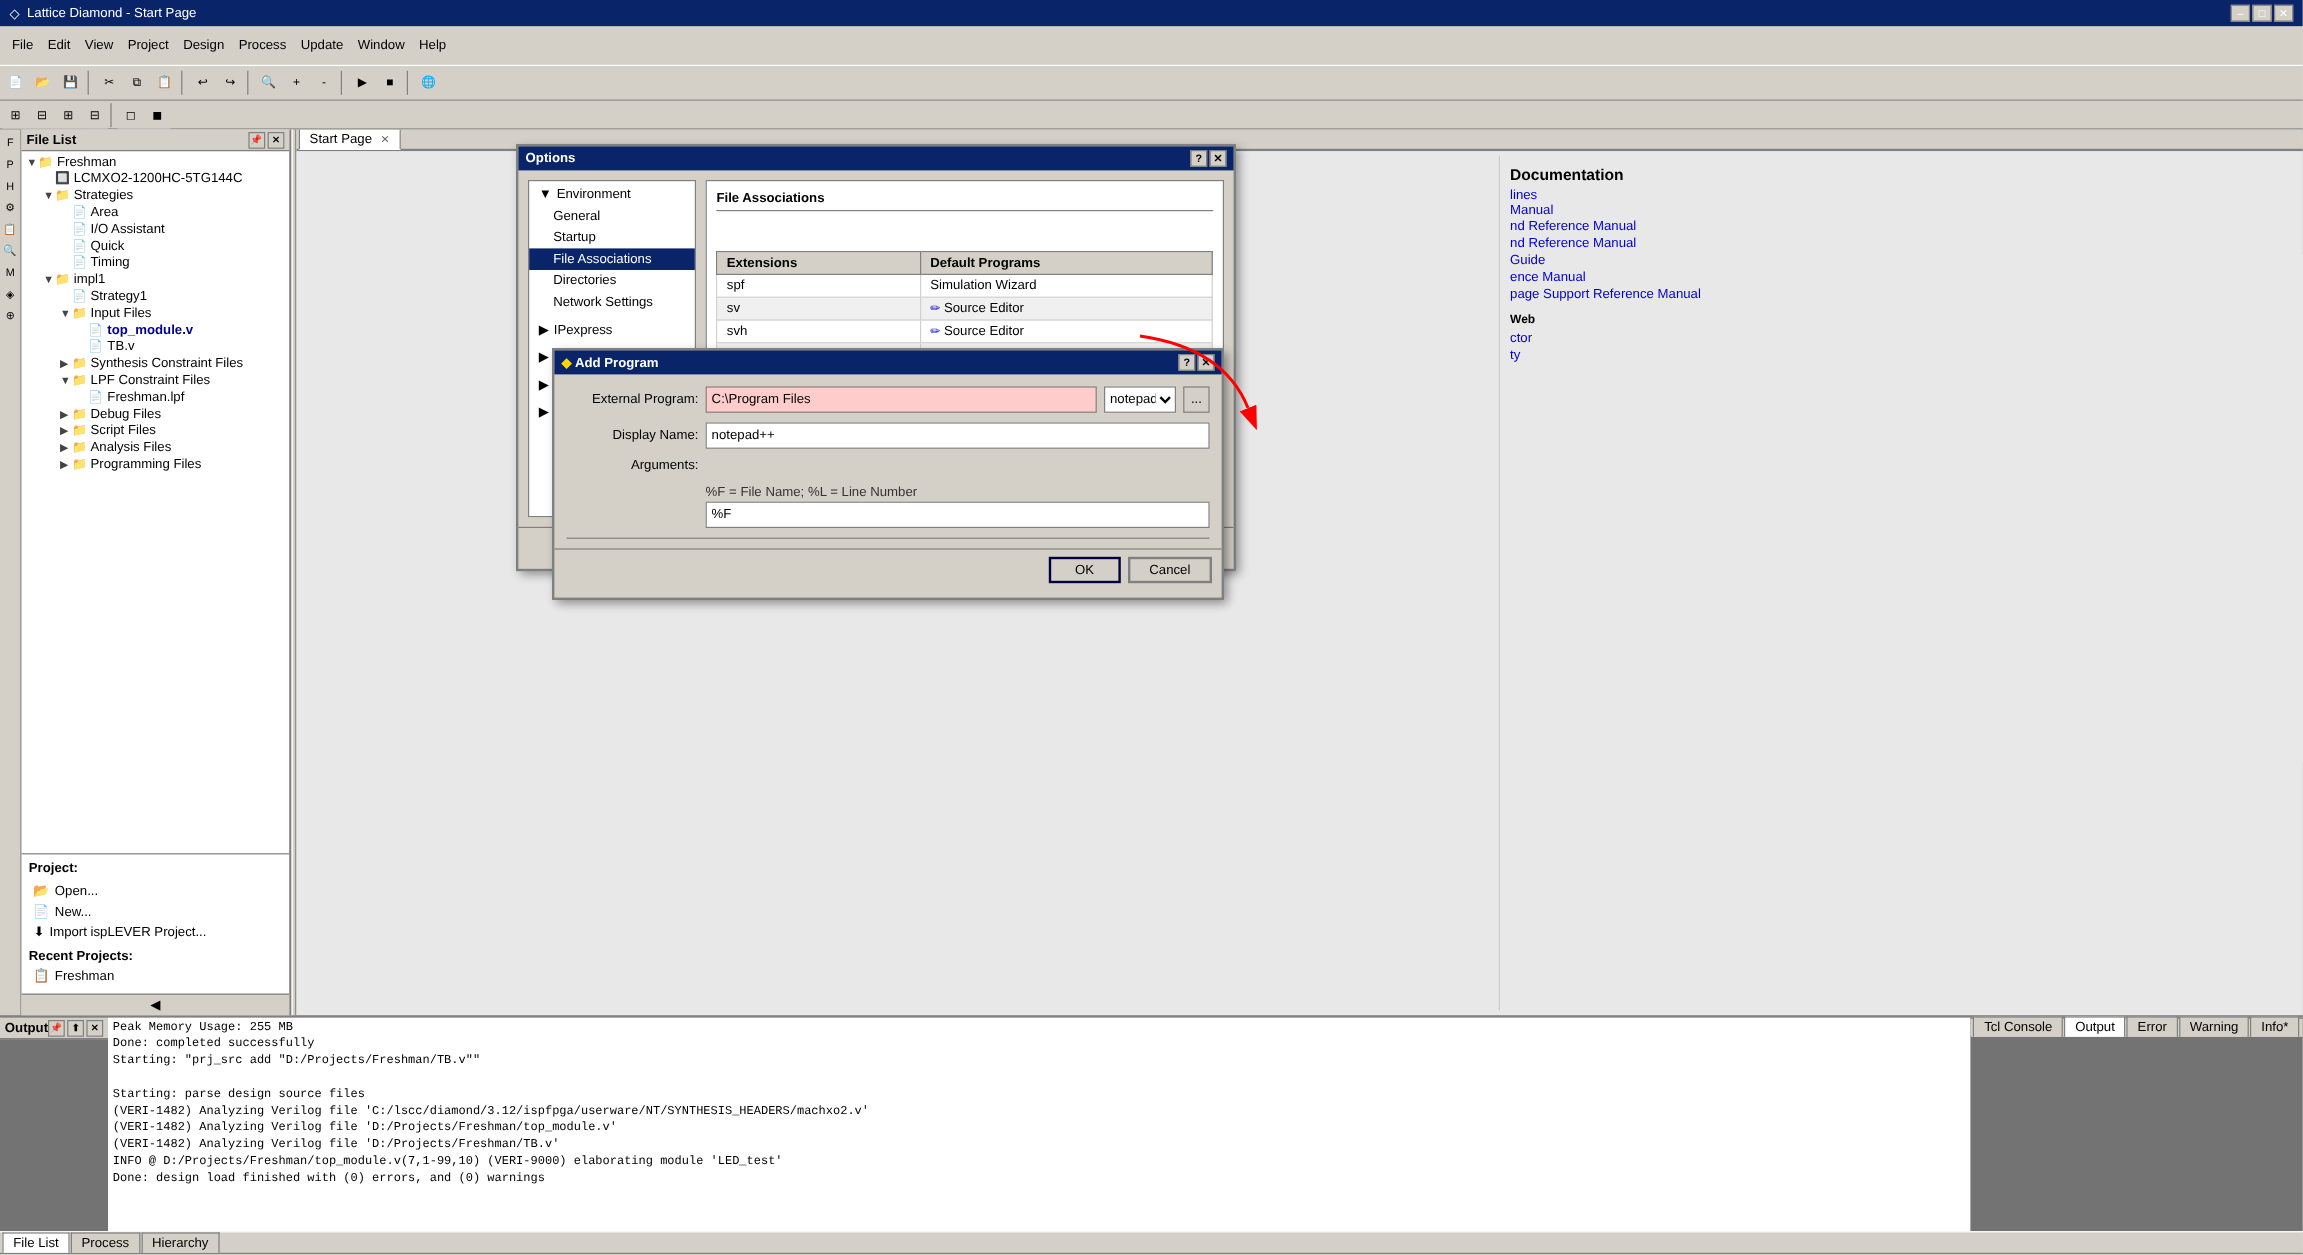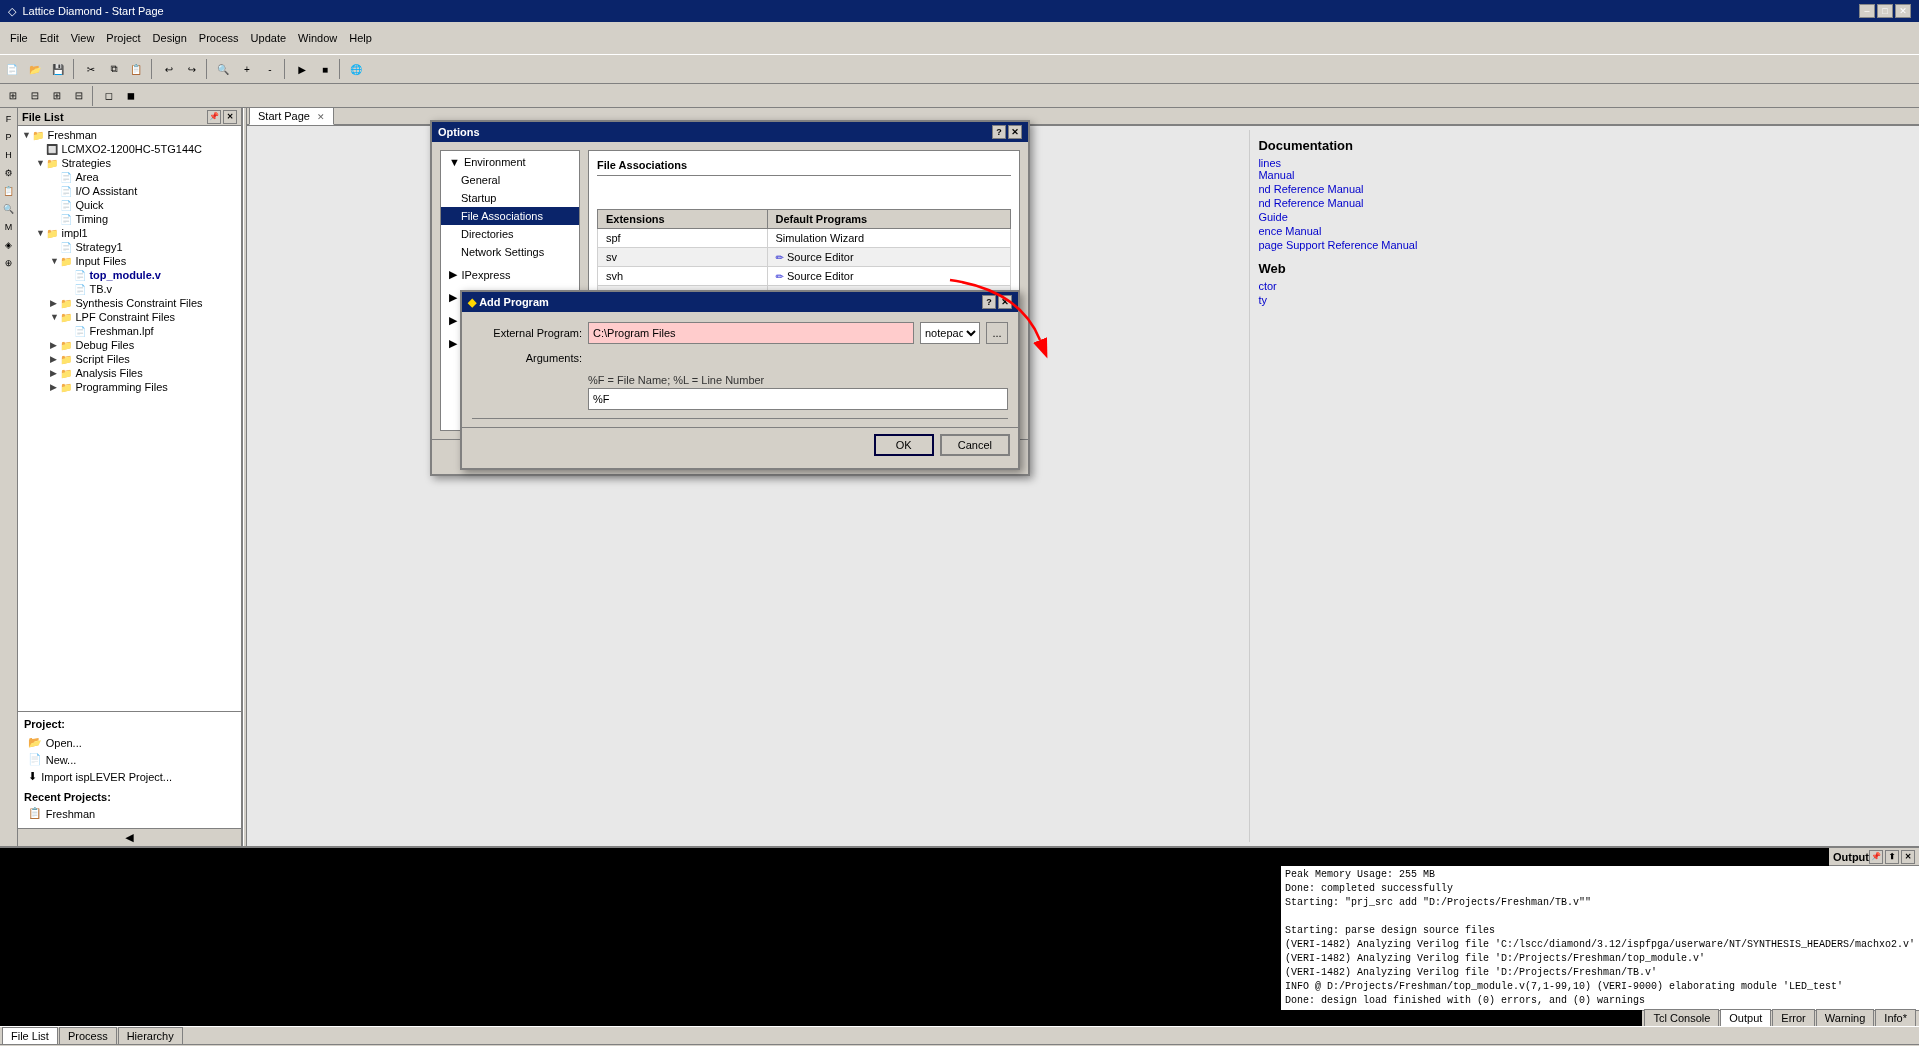--- a/index.html
+++ b/index.html
@@ -164,25 +164,24 @@
       border-bottom: none;
       cursor: pointer;
       font-size: 11px;
       margin-right: 1px;
     }
     .bottom-tab.active { background: white; }
 
     
     .output-panel {
       height: 180px;
-      background: #000000;
+      background: #737373;
       border-top: 2px solid #808080;
       display: flex;
-      flex-direction: column;
-      align-items: flex-end;
+      flex-direction: row;
     }
     .output-header {
       background: #d4d0c8;
       height: 18px;
       display: flex;
       align-items: center;
       justify-content: space-between;
       padding: 0 4px;
       border-bottom: 1px solid #808080;
       font-weight: bold;
@@ -730,21 +729,21 @@
 
         <div style="width:40%; padding:8px; border-left:1px solid #ccc;">
           <div style="font-weight:bold; margin-bottom:4px; font-size:13px;">Documentation</div>
           <div style="font-size:11px; color:#0000cc; cursor:pointer;">lines</div>
           <div style="font-size:11px; color:#0000cc; cursor:pointer;">Manual</div>
           <div style="font-size:11px; color:#0000cc; cursor:pointer; margin-top:2px;">nd Reference Manual</div>
           <div style="font-size:11px; color:#0000cc; cursor:pointer; margin-top:2px;">nd Reference Manual</div>
           <div style="font-size:11px; color:#0000cc; cursor:pointer; margin-top:2px;">Guide</div>
           <div style="font-size:11px; color:#0000cc; cursor:pointer; margin-top:2px;">ence Manual</div>
           <div style="font-size:11px; color:#0000cc; cursor:pointer; margin-top:2px;">page Support Reference Manual</div>
-          <div style="font-weight:bold; margin-top:10px; margin-bottom:4px; font-size:13px;">Web</div>
+          <div style="font-weight:bold; margin-top:10px; margin-bottom:4px; font-size:10px;">Web</div>
           <div style="font-size:11px; color:#0000cc; cursor:pointer;">ctor</div>
           <div style="font-size:11px; color:#0000cc; cursor:pointer; margin-top:2px;">ty</div>
         </div>
       </div>
     </div>
   </div>
 </div>
 
 <div class="output-panel">
   <div class="output-header">
@@ -931,20 +930,24 @@
     <div class="add-dialog-body">
       <div class="form-row">
         <span class="form-label">External Program:</span>
         <input type="text" class="form-input highlight" value="C:\Program Files" style="flex: 1 1 0%;">
         <select class="form-combo">
           <option>notepad++.exe</option>
         </select>
         <button class="form-browse-btn">...</button>
       </div>
       <div class="form-row">
+        <span class="form-label">Display Name:</span>
+        <input type="text" class="form-input" value="notepad++" style="">
+      </div>
+      <div class="form-row">
         <span class="form-label">Arguments:</span>
       </div>
       <div class="args-hint">%F = File Name; %L = Line Number</div>
       <div class="form-row">
         <span class="form-label"></span>
         <input type="text" class="form-input" value="%F" style="">
       </div>
       <div class="form-separator"></div>
       <div class="dialog-footer">
         <button class="dialog-btn default-btn">OK</button>

